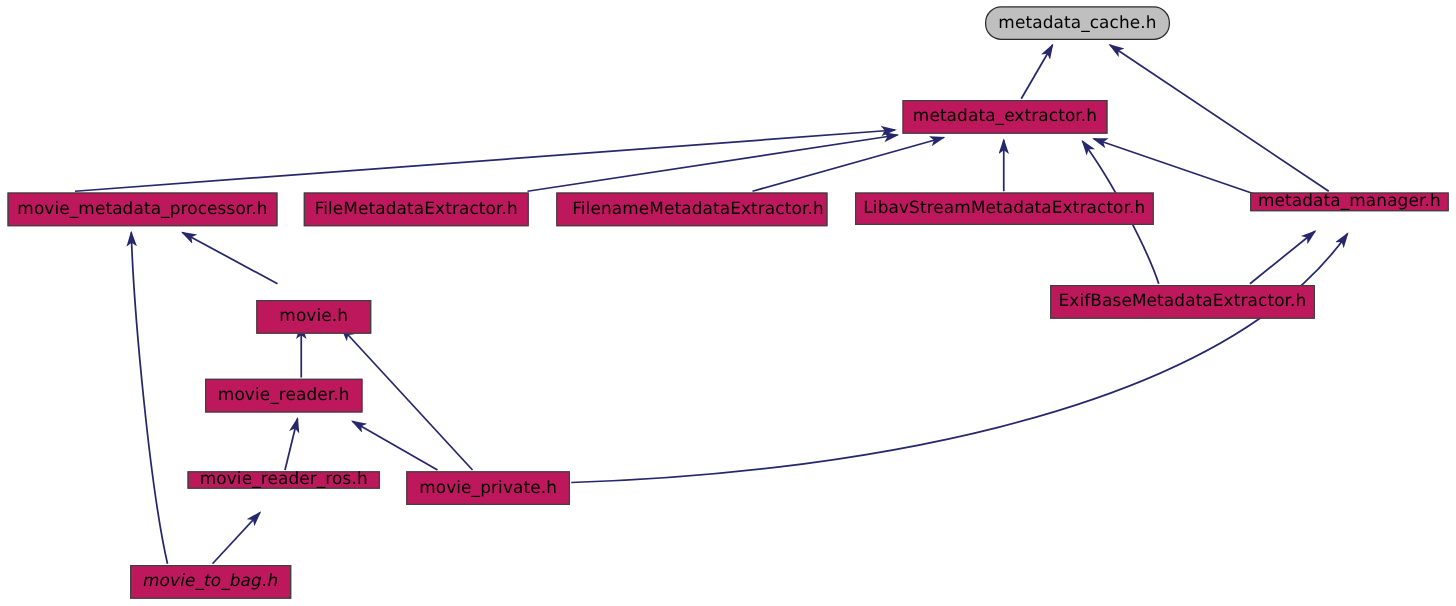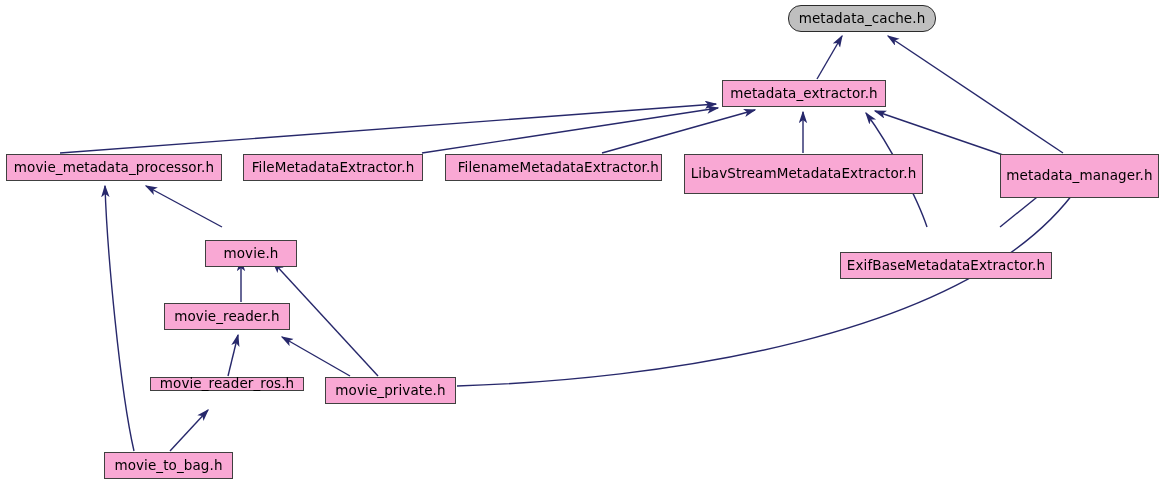--- a/index.html
+++ b/index.html
@@ -20,21 +20,21 @@
     left: 0;
     top: 0;
     width: 1165px;
     height: 485px;
     pointer-events: none;
   }
   .node {
     position: absolute;
     box-sizing: border-box;
     border: 1px solid #404040;
-    background: #f9a8d4;
+    background: #be185d;
     color: #000000;
     display: flex;
     align-items: center;
     justify-content: center;
     font-size: 13.5px;
     line-height: 1;
     white-space: nowrap;
     letter-spacing: 0.1px;
     z-index: 2;
   }
@@ -138,39 +138,39 @@
       </div>
       <div class="node" style="left: 6px; top: 154px; width: 216px; height: 27px; text-align: right;">
         <span class="node-label">movie_metadata_processor.h</span>
       </div>
       <div class="node" style="left: 243px; top: 154px; width: 180px; height: 27px;">
         <span class="node-label">FileMetadataExtractor.h</span>
       </div>
       <div class="node" style="left: 445px; top: 154px; width: 217px; height: 27px; justify-content: flex-end;">
         <span class="node-label">FilenameMetadataExtractor.h</span>
       </div>
-      <div class="node" style="left: 684px; top: 154px; width: 239px; height: 40px;">
+      <div class="node" style="left: 684px; top: 154px; width: 239px; height: 26px;">
         <span class="node-label">LibavStreamMetadataExtractor.h</span>
       </div>
-      <div class="node" style="left: 1000px; top: 154px; width: 159px; height: 44px;">
+      <div class="node" style="left: 1000px; top: 154px; width: 159px; height: 15px;">
         <span class="node-label">metadata_manager.h</span>
       </div>
-      <div class="node" style="left: 840px; top: 228px; width: 212px; height: 27px; margin-top: 24px;">
+      <div class="node" style="left: 840px; top: 228px; width: 212px; height: 27px;">
         <span class="node-label">ExifBaseMetadataExtractor.h</span>
       </div>
       <div class="node" style="left: 205px; top: 240px; width: 92px; height: 27px;">
         <span class="node-label">movie.h</span>
       </div>
       <div class="node" style="left: 164px; top: 303px; width: 126px; height: 27px;">
         <span class="node-label">movie_reader.h</span>
       </div>
       <div class="node" style="left: 150px; top: 377px; width: 154px; height: 14px;">
         <span class="node-label">movie_reader_ros.h</span>
       </div>
       <div class="node" style="left: 325px; top: 377px; width: 131px; height: 27px;">
         <span class="node-label">movie_private.h</span>
       </div>
-      <div class="node" style="left: 104px; top: 452px; width: 129px; height: 27px;">
+      <div class="node" style="left: 104px; top: 452px; width: 129px; height: 27px; font-style: italic;">
         <span class="node-label">movie_to_bag.h</span>
       </div>
     </div>
 
 </div>
 
 </body></html>

